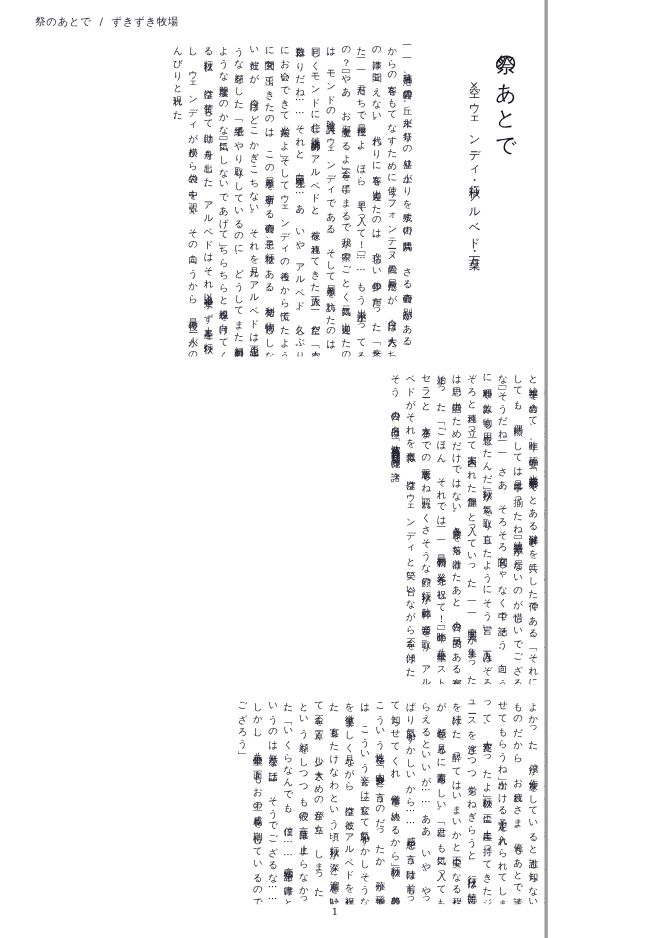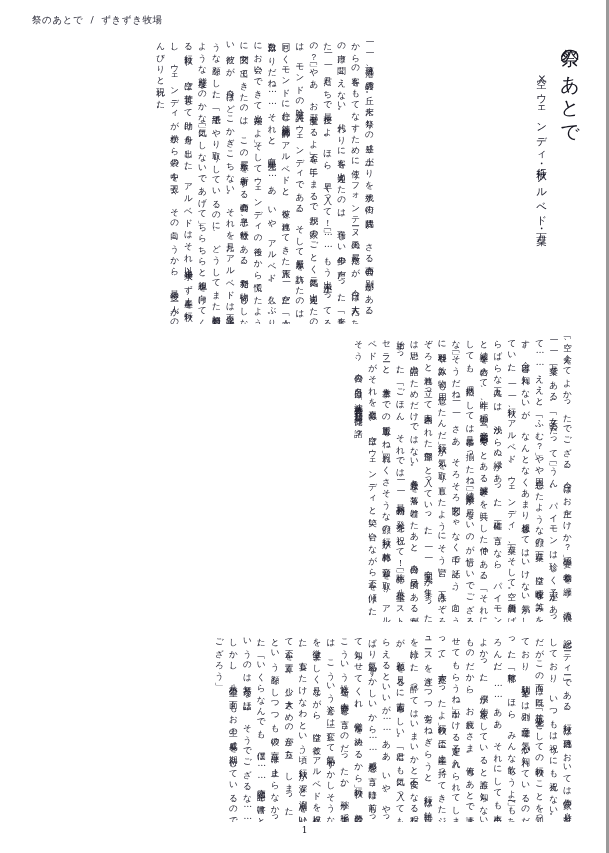--- a/index.html
+++ b/index.html
@@ -10,21 +10,21 @@
   body {
     width: 609px;
     height: 853px;
     font-family: "DejaVu Serif", "Liberation Serif", serif;
     color: #1b1b2a;
     overflow: hidden;
   }
 
   .page {
     position: relative;
-    width: 609px;
+    width: 498px;
     height: 853px;
     background: #ffffff;
     box-sizing: border-box;
     border-right: 3px solid #9a9a9a;
     overflow: hidden;
   }
 
   
   .runhead {
     position: absolute;

